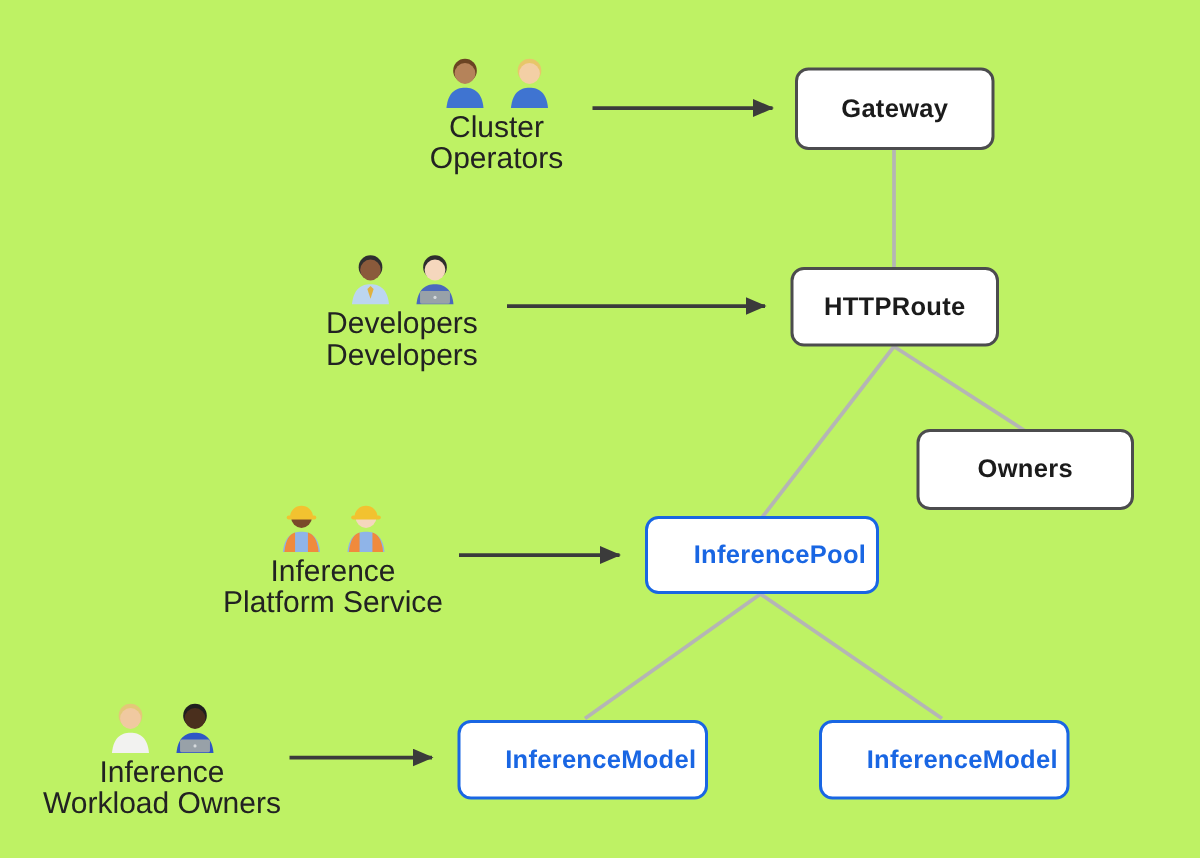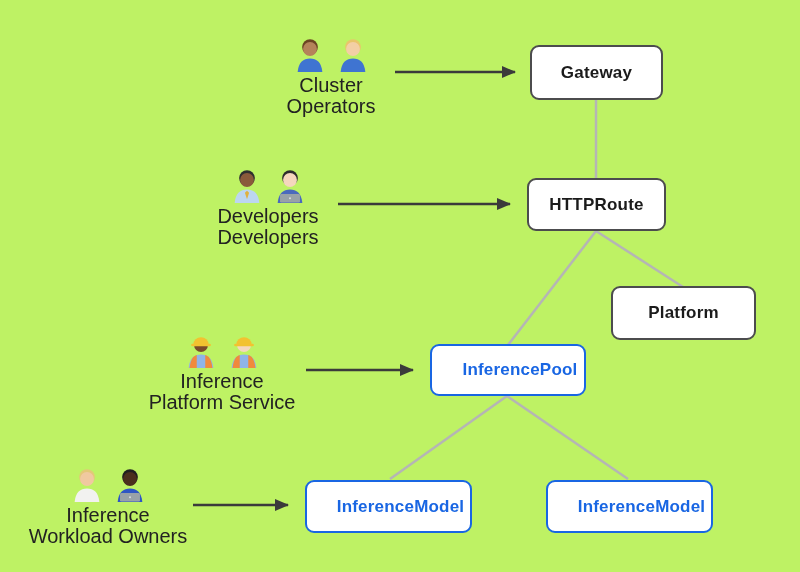--- a/index.html
+++ b/index.html
@@ -84,21 +84,21 @@
 
   <div class="node gray" style="left:530px; top:45px; width:133px; height:55px;">
     <span>Gateway</span>
   </div>
 
   <div class="node gray" style="left:527px; top:178px; width:139px; height:53px;text-align:right;">
     <span>HTTPRoute</span>
   </div>
 
   <div class="node gray" style="left:611px; top:286px; width:145px; height:54px;">
-    <span>Platform</span>
+    <span>Owners</span>
   </div>
 
   <div class="node blue" style="left:430px; top:344px; width:156px; height:52px;">
     <span>InferencePool</span>
   </div>
 
   <div class="node blue" style="left:305px; top:480px; width:167px; height:53px;">
     <span>InferenceModel</span>
   </div>
 

